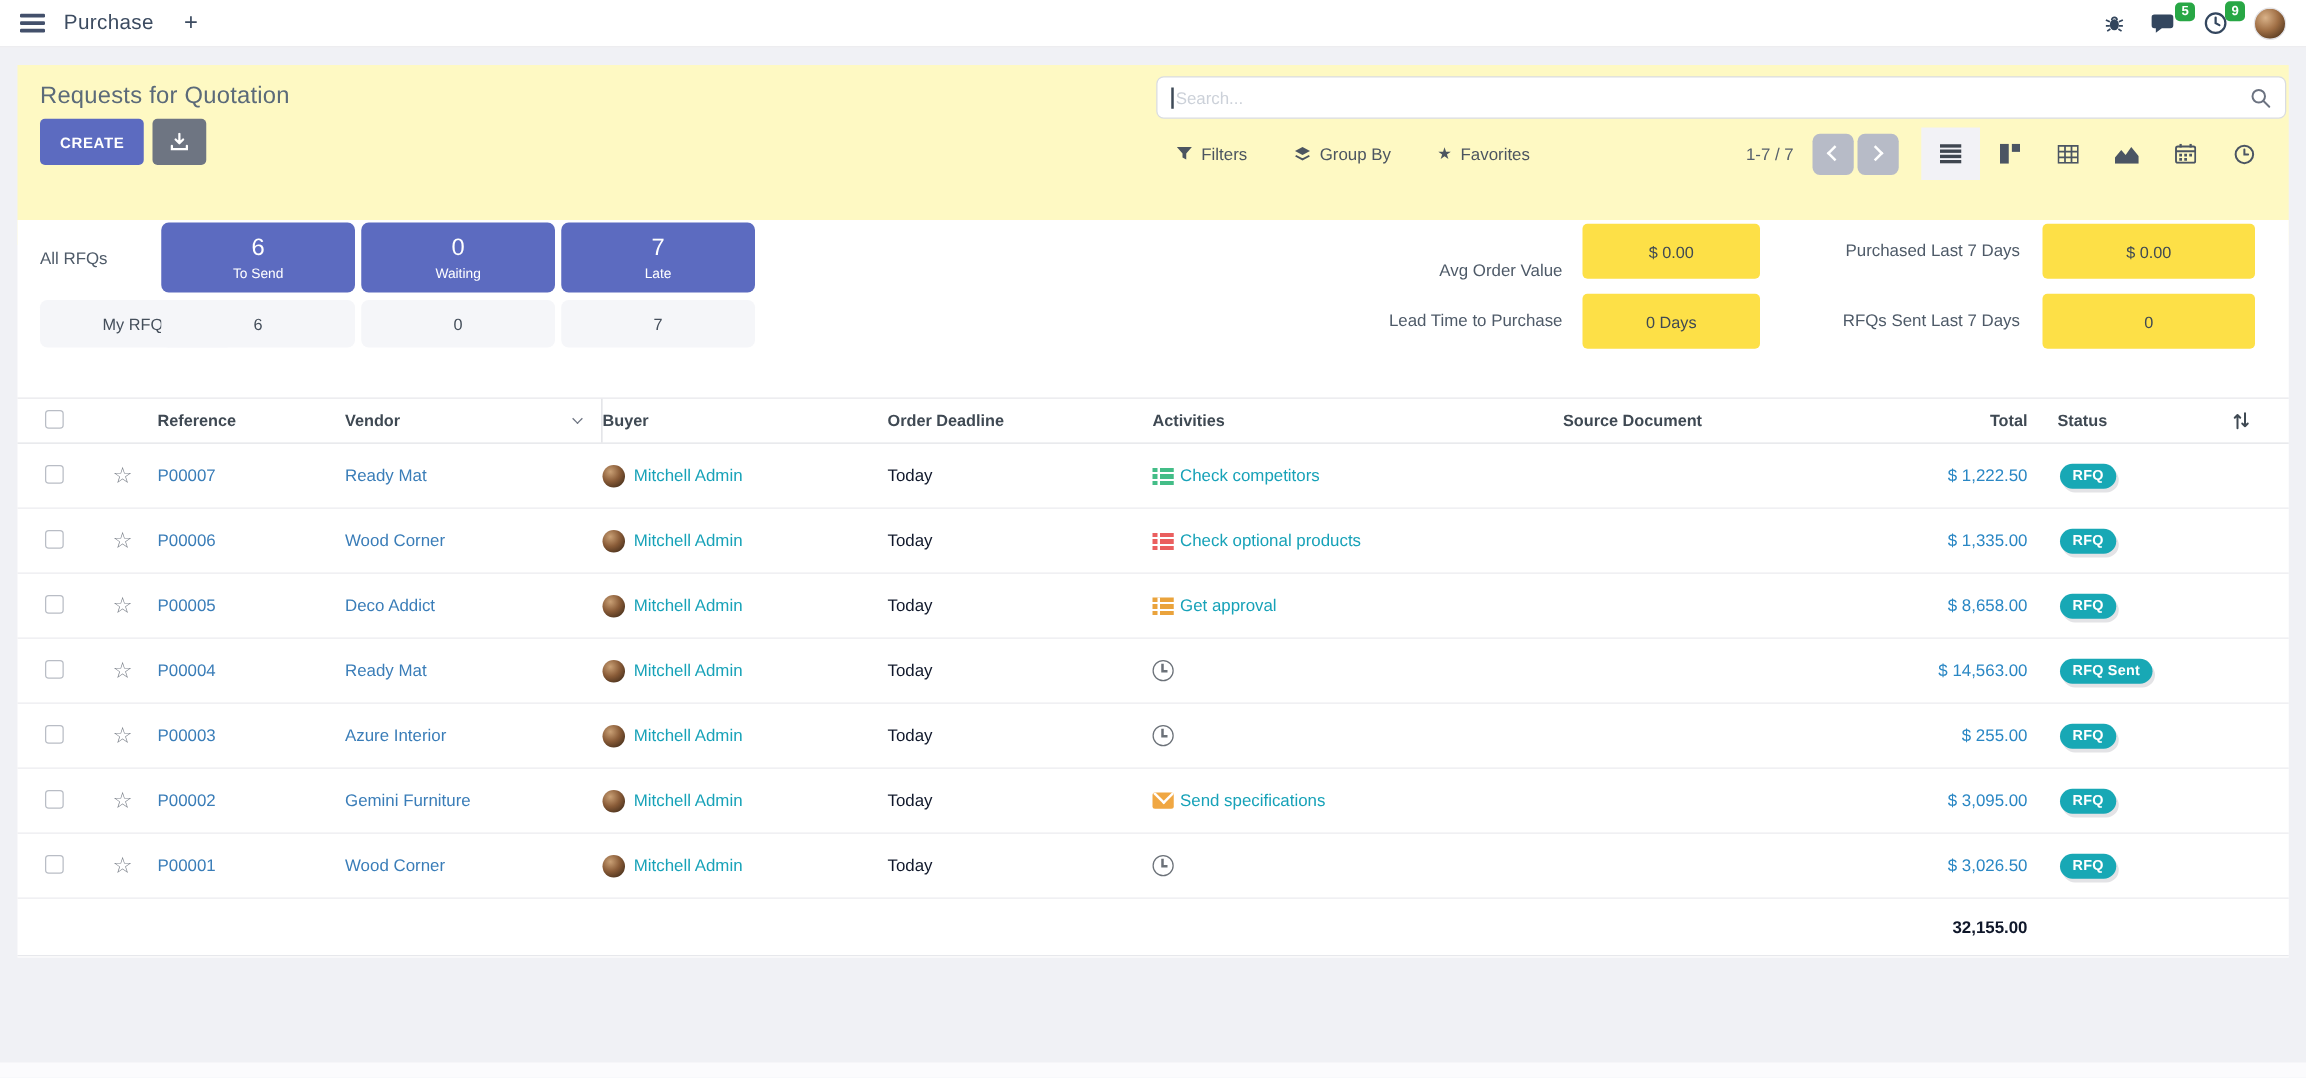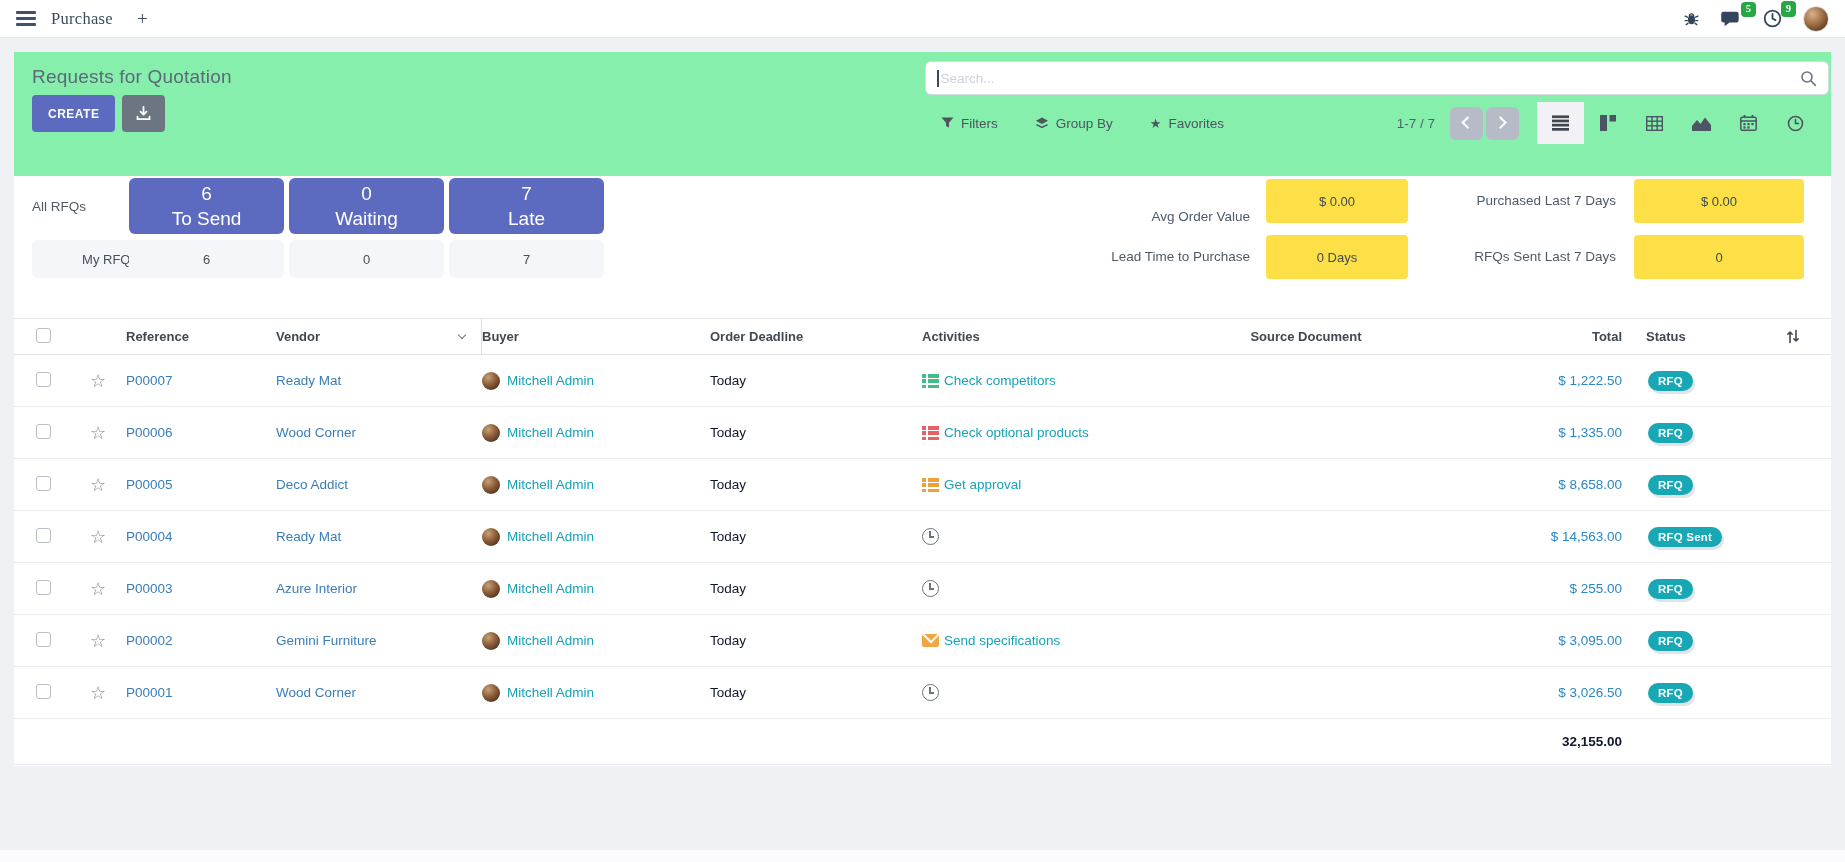--- a/index.html
+++ b/index.html
@@ -1,35 +1,35 @@
 <!DOCTYPE html>
 <html><head>
 <meta charset="utf-8">
 <style>
   * { margin:0; padding:0; box-sizing:border-box; }
   html,body { width:1845px; height:862px; overflow:hidden; background:#f0f1f5;
     font-family:"Liberation Sans","DejaVu Sans",sans-serif; }
 
   
   .navbar { position:absolute; left:0; top:0; width:1845px; height:38px; background:#fff;
-    border-bottom:1px solid #e7e8ec; display:flex; align-items:center; padding:0 16px; z-index:5;font-family:Liberation Serif, serif; }
+    border-bottom:1px solid #e7e8ec; display:flex; align-items:center; padding:0 16px; z-index:5; }
   .hamburger { width:20px; display:flex; flex-direction:column; gap:3.5px; cursor:pointer; }
   .hamburger i { height:2.6px; background:#43506b; border-radius:1px; }
   .app-name { margin-left:15px; font-size:16.5px; color:#3c4b60; letter-spacing:.3px; }
   .plus-tab { margin-left:24px; font-size:19px; color:#3c4b60; cursor:pointer; line-height:1; }
   .nav-right { margin-left:auto; display:flex; align-items:center; gap:21px; }
   .nb-icon { position:relative; display:flex; align-items:center; cursor:pointer; }
   .nb-badge { position:absolute; top:-8px; right:-14px; background:#28a745; color:#fff;
     font-size:10.5px; font-weight:700; padding:1.5px 5px; border-radius:4px; line-height:1.2; }
   .avatar-lg { width:26px; height:26px; border-radius:50%;
     background:radial-gradient(circle at 35% 30%, #d9b289 0%, #a06f45 45%, #54381f 85%);
     border:1px solid #e2e2e6; }
 
   
-  .cp-card { position:absolute; left:14px; top:52px; width:1817px; height:144px; background:#86efac; }
+  .cp-card { position:absolute; left:14px; top:52px; width:1817px; height:144px; background:#fef9c3; }
   .page-title { position:absolute; left:18px; top:14px; font-size:19px; color:#5b6a79; letter-spacing:.2px; }
   .btn-row { position:absolute; left:18px; top:43px; display:flex; gap:7px; }
   .btn-create { background:#5c6bc0; color:#fff; font-size:12px; font-weight:700; letter-spacing:.5px;
     padding:0 16px; height:37px; border:none; border-radius:4px; cursor:pointer;
     font-family:inherit; }
   .btn-upload { background:#6e7582; width:43px; height:37px; border-radius:4px; border:none;
     display:flex; align-items:center; justify-content:center; cursor:pointer; }
 
   .search-box { position:absolute; left:911px; top:9px; width:904px; height:34px;
     border:1px solid #d9dce2; border-radius:6px; background:#fff; display:flex; align-items:center;
@@ -58,21 +58,21 @@
   
   .main-card { position:absolute; left:14px; top:176px; width:1817px; height:590px; background:#fff; }
   .dash { position:relative; height:142px; }
   .dash-lbl { position:absolute; left:18px; font-size:13.5px; color:#4e5a68; display:flex; align-items:center; }
   .dash-lbl.all { top:2px; height:56px; }
   .dash-lbl.my  { top:64px; height:38px; }
   .kpi-row, .my-row { position:absolute; left:115px; display:flex; gap:5px; }
   .kpi-row { top:2px; } .my-row { top:64px; }
   .kpi { width:155px; height:56px; background:#5c6bc0; border-radius:6px; color:#fff; cursor:pointer;
     display:flex; flex-direction:column; align-items:center; justify-content:center; gap:3px; }
-  .kpi .num { font-size:19px; } .kpi .lbl { font-size:19px;text-align:right; }
+  .kpi .num { font-size:19px; } .kpi .lbl { font-size:11px;text-align:right; }
   .my { width:155px; height:38px; background:#f5f6f9; border-radius:6px; cursor:pointer;
     display:flex; align-items:center; justify-content:center; font-size:13px; color:#454f5b; }
   .stat-lbl { position:absolute; font-size:13.5px; color:#4e5a68; height:44px; line-height:44px; }
   .stat-tile { position:absolute; background:#fde047; border-radius:4px; height:44px; cursor:pointer;
     display:flex; align-items:center; justify-content:center; font-size:13px; color:#3f4953; }
   .sl-a1 { right:581px; top:19px; }   .st-a1 { left:1252px; top:3px; width:142px; }
   .sl-b1 { right:215px; top:3px; }   .st-b1 { left:1620px; top:3px; width:170px; }
   .sl-a2 { right:581px; top:59px; }  .st-a2 { left:1252px; top:59px; width:142px; }
   .sl-b2 { right:215px; top:59px; }  .st-b2 { left:1620px; top:59px; width:170px; }
 

